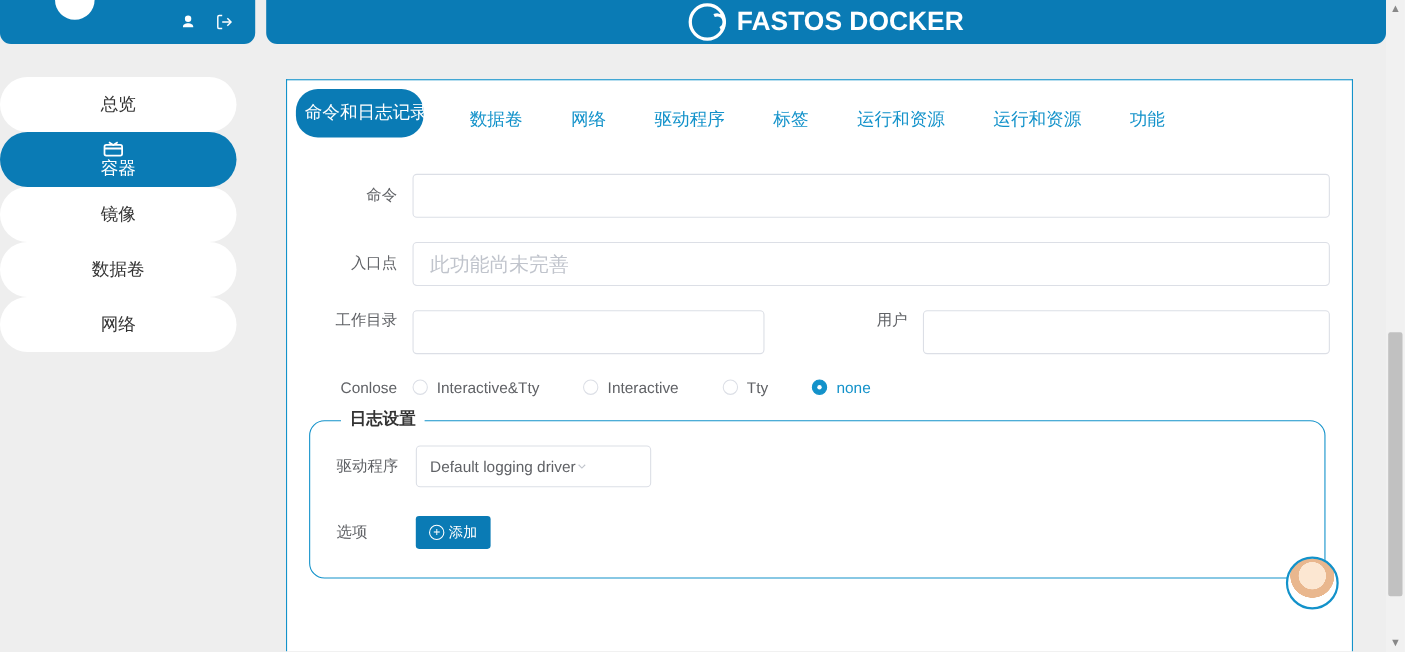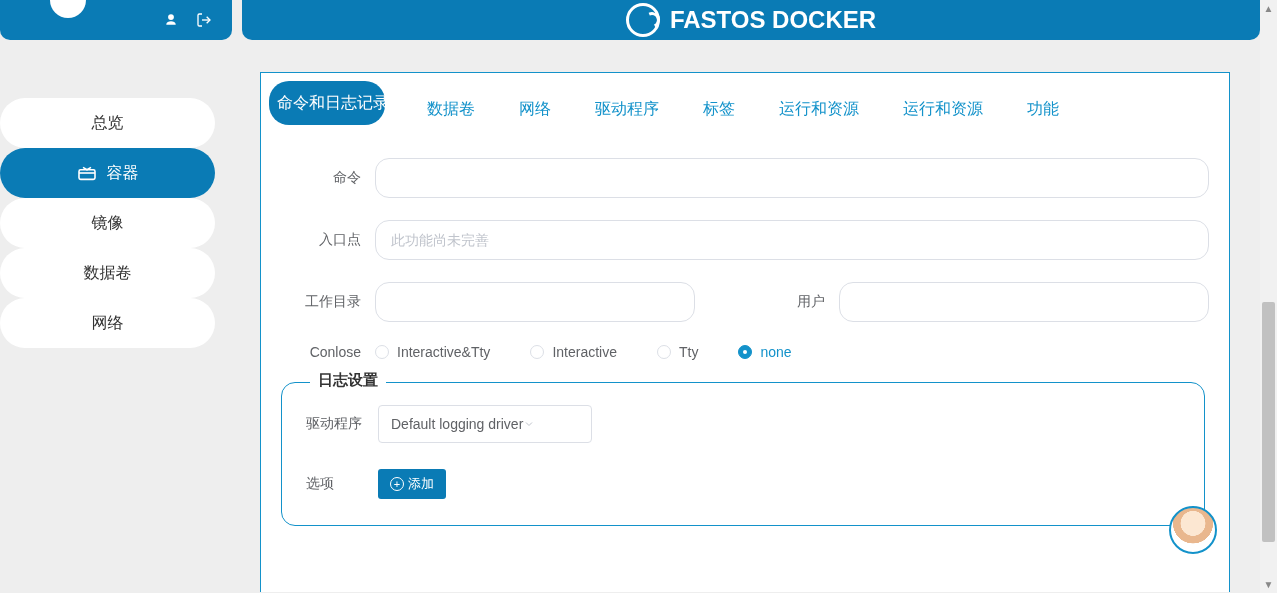--- a/index.html
+++ b/index.html
@@ -90,34 +90,34 @@
     width:10px;height:10px;border:3px solid #fff;border-radius:50%;
     border-left-color:transparent;border-bottom-color:transparent;
     transform:rotate(20deg);
   }
 
   
   .sidebar{
     position:absolute;
     left:0;top:70px;
     width:215px;
-    margin-top:28px;
   }
   .sb-item{
     height:50px;
     background:#fff;
     border-radius:25px;
     display:flex;align-items:center;justify-content:center;
     font-size:16px;color:#333;
     margin-bottom:0;
     cursor:pointer;
   }
   .sb-item.active{
     background:var(--blue);
     color:#fff;
+    flex-direction:column;
   }
   .sb-item .ic{margin-right:10px;display:inline-flex;}
 
   
   .main{
     position:absolute;
     left:260px;top:72px;
     width:970px;
     height:520px;
     background:#fff;
@@ -161,29 +161,29 @@
     width:80px;
     text-align:right;
     margin-right:14px;
     color:#606266;
     font-size:14px;
   }
   .input{
     flex:1;
     height:40px;
     border:1px solid var(--border);
-    border-radius:14px;
+    border-radius:4px;
     padding:0 15px;
-    font-size:14px;
+    font-size:18px;
     color:#606266;
     outline:none;
   }
   .input::placeholder{color:#c0c4cc;}
   .row.two .col{
-    display:flex;align-items:center;flex:1;
+    display:flex;align-items:flex-start;flex:1;
   }
   .row.two .col + .col{margin-left:40px;}
   .row.two .col .input{max-width:320px;}
 
   
   .radio-group{display:flex;align-items:center;gap:40px;flex:1;}
   .radio{
     display:inline-flex;align-items:center;gap:8px;
     color:#606266;cursor:pointer;
   }

